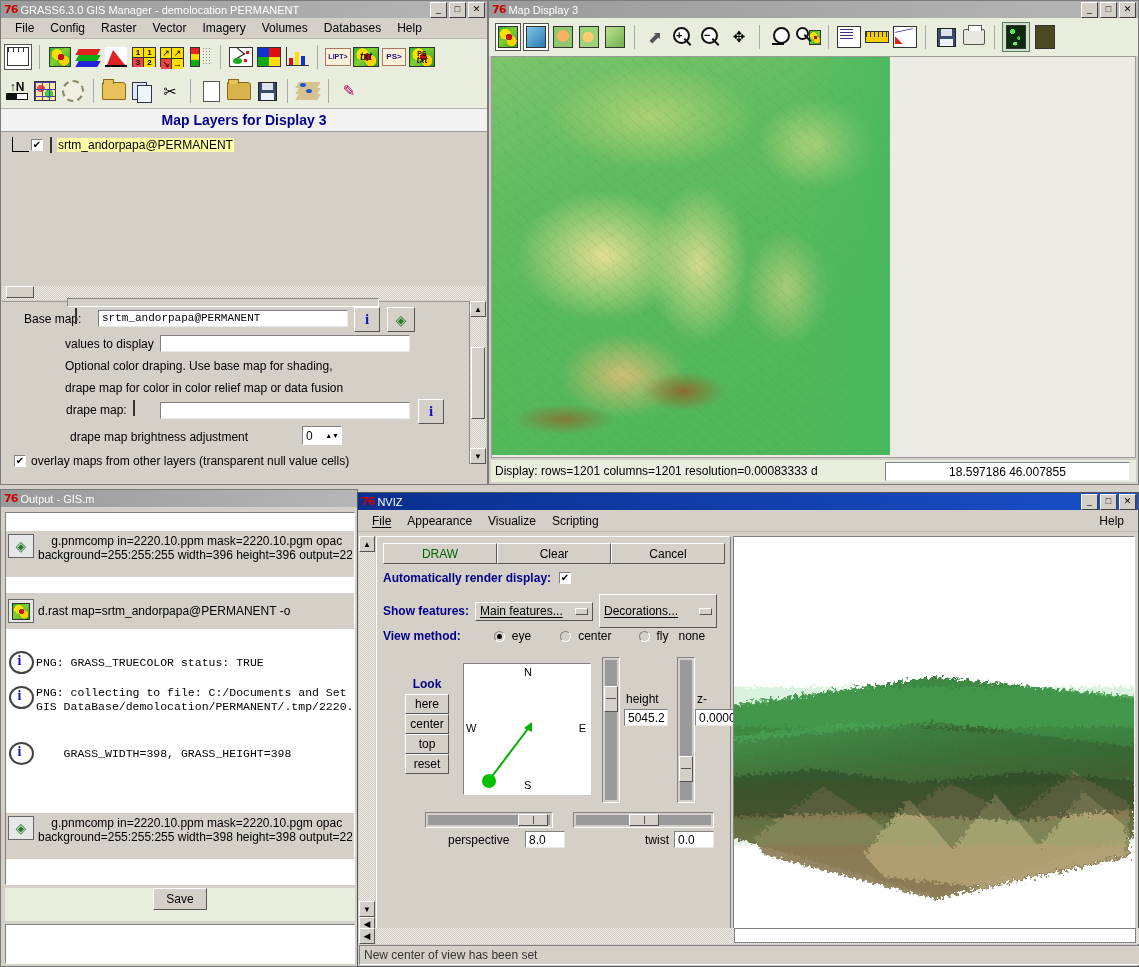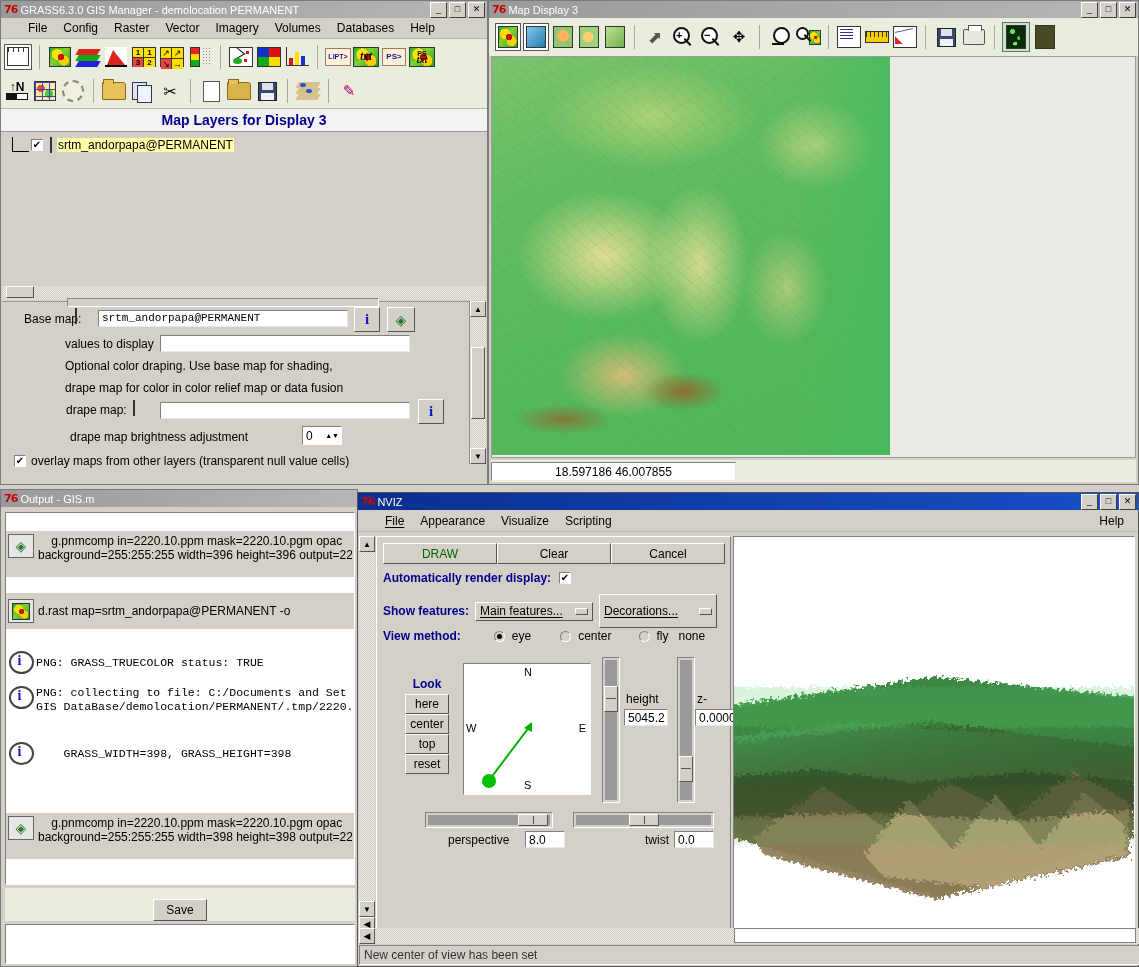--- a/index.html
+++ b/index.html
@@ -15,21 +15,21 @@
   .tbar{height:17px;display:flex;align-items:center;padding:0 2px 0 3px;box-sizing:border-box;}
   .tbar.inactive{background:linear-gradient(to right,#9a9a9a,#b6b6b6);}
   .tbar.active{background:linear-gradient(to right,#0a2f8f,#1a4fc8);}
   .tbar .tlogo{font-weight:bold;font-size:11px;color:#cc0000;letter-spacing:-1px;margin-right:3px;font-family:"DejaVu Sans",sans-serif;}
   .tbar .ttxt{font-size:11px;font-weight:normal;color:#fff;white-space:nowrap;flex:1;overflow:hidden;}
   .tbar.inactive .ttxt{color:#ffffff;}
   .wbtns{display:flex;gap:2px;}
   .wbtn{width:15px;height:14px;background:#d4d0c8;border:1px solid;border-color:#fff #404040 #404040 #fff;
         font-size:9px;line-height:12px;text-align:center;color:#000;font-family:"Liberation Sans",sans-serif;}
   
-  .menubar{display:flex;align-items:center;height:19px;padding-left:19px;background:#d4d0c8;border-bottom:1px solid #b9b5ad;}
+  .menubar{display:flex;align-items:center;height:19px;padding-left:6px;background:#d4d0c8;border-bottom:1px solid #b9b5ad;}
   .menu{font-size:12px;padding:1px 8px;color:#000;white-space:nowrap;}
   
   .toolbar{display:flex;align-items:center;background:#e9eddd;padding:2px 3px;gap:2px;}
   .tsep{width:1px;height:24px;background:#a9a9a9;margin:0 5px;}
   .ticon{width:26px;height:24px;display:flex;align-items:center;justify-content:center;position:relative;}
   .ticon.framed{border:1px solid #555;background:#fff;}
   .ticon.sel{border:1px solid #5a7a5a;background:#cfe0cf;}
   
   .rast{width:20px;height:18px;border:1px solid #333;
         background:
@@ -441,20 +441,21 @@
         background-image:
           repeating-linear-gradient(42deg, rgba(70,140,70,0.30) 0 1px, transparent 1px 9px),
           repeating-linear-gradient(-33deg, rgba(70,140,70,0.22) 0 1px, transparent 1px 14px),
           repeating-linear-gradient(77deg, rgba(90,150,80,0.18) 0 1px, transparent 1px 20px);"></div>
       <div style="position:absolute;right:0;top:0;width:96px;height:100%;
         background:linear-gradient(to left, rgba(70,185,95,0.75), rgba(70,185,95,0));"></div>
     </div>
   </div>
 
   <div style="position:absolute;left:2px;bottom:2px;width:645px;height:22px;display:flex;align-items:center;background:#e9eddd;">
+    <span class="lbl" style="margin-left:4px;flex:1;">Display: rows=1201 columns=1201  resolution=0.00083333 d</span>
     <span class="entry" style="width:245px;height:19px;text-align:center;line-height:17px;margin-right:6px;">18.597186 46.007855</span>
   </div>
 </div>
 
 <div class="win" style="left:0;top:489px;width:358px;height:478px;">
 
   <div class="tbar inactive">
     <span class="tlogo">7 6</span>
     <span class="ttxt">Output - GIS.m</span>
   </div>
@@ -498,21 +499,21 @@
 
     <div style="height:38px;background:#fff;"></div>
 
     <div class="out-row grey" style="height:40px;">
       <span class="gicon">◈</span>
       <span class="out-txt">    g.pnmcomp in=2220.10.ppm mask=2220.10.pgm opac
 background=255:255:255 width=398 height=398 output=22</span>
     </div>
   </div>
 
-  <div style="position:absolute;left:4px;top:398px;width:350px;height:33px;background:#e9eddd;display:flex;align-items:flex-end;justify-content:center;">
+  <div style="position:absolute;left:4px;top:398px;width:350px;height:33px;background:#e9eddd;display:flex;align-items:flex-start;justify-content:center;">
     <div class="btn" style="width:54px;height:22px;">Save</div>
   </div>
 
   <div style="position:absolute;left:4px;top:434px;width:350px;height:40px;background:#fff;border:1px solid;border-color:#808080 #fff #fff #808080;box-sizing:border-box;"></div>
 </div>
 
 <div class="win" style="left:357px;top:492px;width:782px;height:475px;border-color:#555;">
 
   <div class="tbar active">
     <span class="tlogo">7 6</span>

